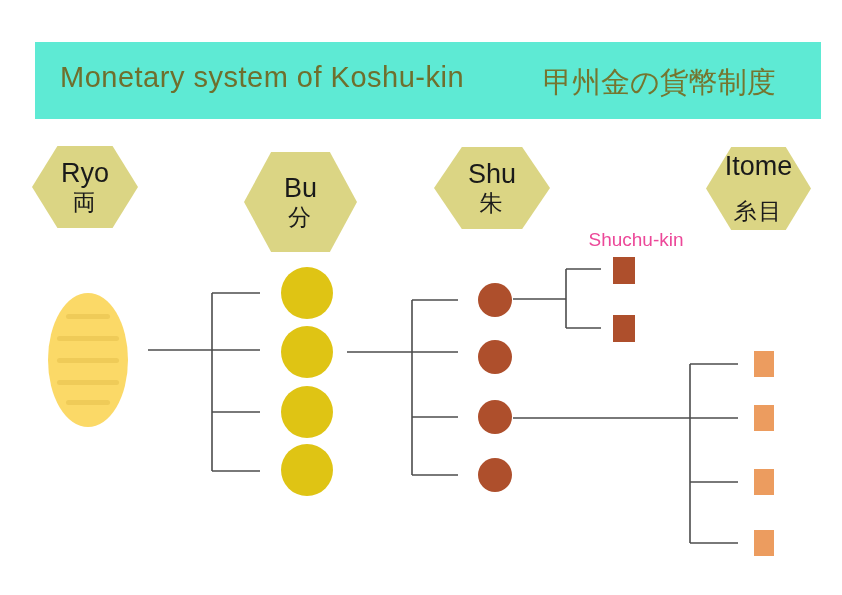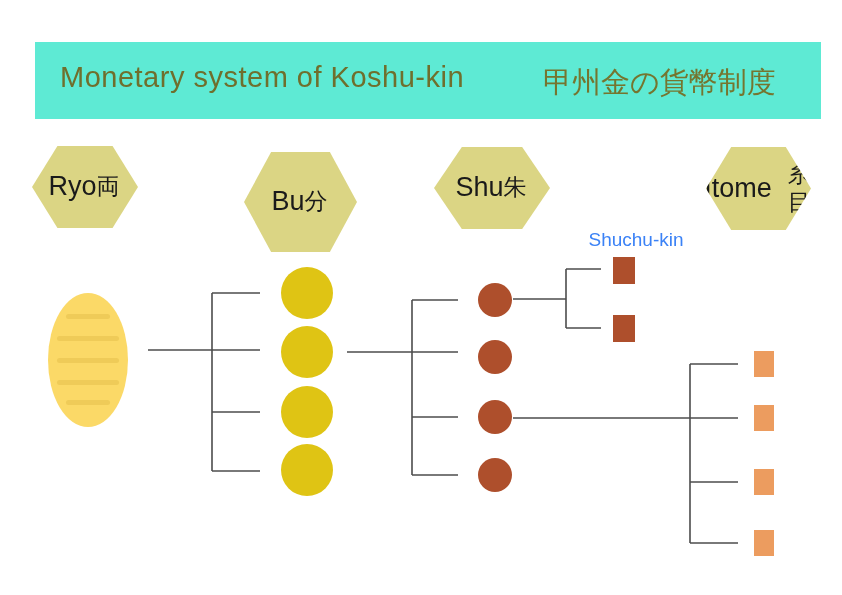--- a/index.html
+++ b/index.html
@@ -16,32 +16,32 @@
     position:absolute;left:25px;top:19px;font-size:29px;color:#6F6F2D;
     white-space:nowrap;letter-spacing:0.5px;
   }
   .title-ja{
     position:absolute;left:508px;top:21px;font-size:29px;color:#75752F;
     font-family:Liberation Mono, monospace;white-space:nowrap;letter-spacing:0px;
   }
   .hex{
     position:absolute;background:#DBD584;color:#1A1A1A;
     clip-path:polygon(24% 0%, 76% 0%, 100% 50%, 76% 100%, 24% 100%, 0% 50%);
-    display:flex;flex-direction:row;align-items:center;justify-content:center;
+    display:flex;flex-direction:column;align-items:center;justify-content:center;
     text-align:center;
   }
   .hex .en{font-size:27px;line-height:1.15;}
   .hex .ja{font-size:23px;line-height:1.2;letter-spacing:2px;}
   #hex-ryo{left:32px;top:146px;width:106px;height:82px;}
   #hex-bu{left:244px;top:152px;width:113px;height:100px;}
   #hex-shu{left:434px;top:147px;width:116px;height:82px;}
   #hex-itome{left:706px;top:147px;width:105px;height:83px;gap:16px;}
   .shuchu-label{
     position:absolute;left:566px;top:229px;width:140px;text-align:center;
-    font-size:19px;color:#3b82f6;white-space:nowrap;
+    font-size:19px;color:#ec4899;white-space:nowrap;
   }
   svg.diagram{position:absolute;left:0;top:0;}
 </style>
 </head>
 <body>
 
 <div class="canvas">
 
   <div class="title-band">
     <span class="title-en">Monetary system of Koshu-kin</span>

